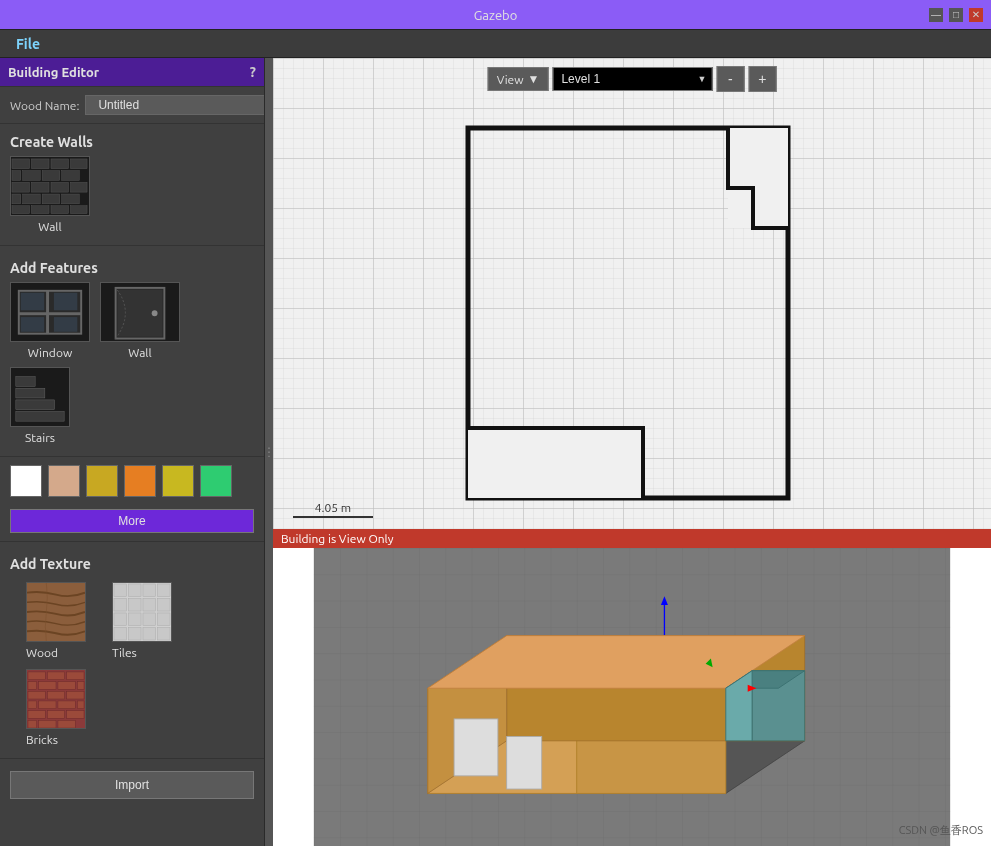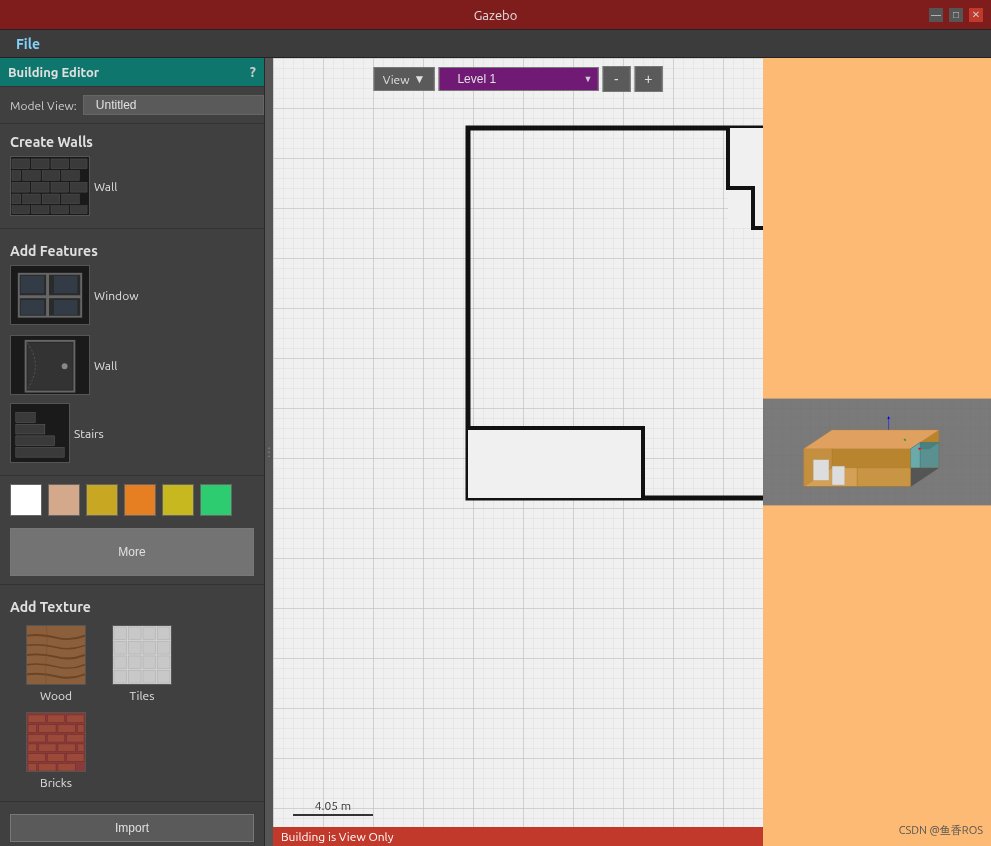--- a/index.html
+++ b/index.html
@@ -11,21 +11,21 @@
       font-size: 13px;
       color: #e0e0e0;
       overflow: hidden;
       display: flex;
       flex-direction: column;
     }
 
     
     #titlebar {
       height: 30px;
-      background: #7f1d1d;
+      background: #8b5cf6;
       display: flex;
       align-items: center;
       justify-content: space-between;
       padding: 0 8px;
       border-bottom: 1px solid #222;
     }
     #titlebar-title {
       position: absolute;
       left: 50%;
       transform: translateX(-50%);
@@ -84,21 +84,21 @@
       overflow-y: auto;
       flex-shrink: 0;
     }
 
     
     #sidebar-header {
       display: flex;
       align-items: center;
       justify-content: space-between;
       padding: 6px 8px;
-      background: #0f766e;
+      background: #4c1d95;
       border-bottom: 1px solid #333;
     }
     #sidebar-header-title {
       font-size: 13px;
       font-weight: bold;
       color: #e0e0e0;
     }
     #sidebar-help {
       color: #ccc;
       font-size: 14px;
@@ -139,21 +139,21 @@
 
     
     .tool-row {
       display: flex;
       flex-wrap: wrap;
       padding: 0 10px 8px 10px;
       gap: 10px;
     }
     .tool-item {
       display: flex;
-      flex-direction: row;
+      flex-direction: column;
       align-items: center;
       gap: 4px;
       cursor: pointer;
     }
     .tool-icon {
       width: 80px;
       height: 60px;
       background: #222;
       border: 1px solid #555;
       display: flex;
@@ -186,41 +186,41 @@
       gap: 6px;
       flex-wrap: wrap;
     }
     .color-swatch {
       width: 32px;
       height: 32px;
       border: 1px solid #666;
       cursor: pointer;
     }
     .more-btn {
-      background: #737373;
+      background: #6d28d9;
       border: 1px solid #777;
       color: #e0e0e0;
       font-size: 12px;
-      padding: 16px 16px;
+      padding: 4px 16px;
       cursor: pointer;
       margin: 4px 10px;
       display: block;
     }
 
     
     .texture-row {
       display: flex;
       padding: 4px 10px 8px 10px;
       gap: 10px;
       flex-wrap: wrap;
     }
     .texture-item {
       display: flex;
       flex-direction: column;
-      align-items: center;
+      align-items: flex-start;
       gap: 4px;
       cursor: pointer;
       padding-left: 16px;
     }
     .texture-icon {
       width: 60px;
       height: 60px;
       border: 1px solid #555;
     }
     .texture-label {
@@ -237,20 +237,21 @@
       padding: 6px 36px;
       cursor: pointer;
       margin: 8px 10px;
       display: block;
     }
 
     
     #right-area {
       flex: 1;
       display: flex;
+      flex-direction: column;
       position: relative;
     }
 
     
     #drag-handle {
       width: 8px;
       background: #555;
       cursor: col-resize;
       display: flex;
       align-items: center;
@@ -287,25 +288,25 @@
       border: 1px solid #777;
       color: #e0e0e0;
       font-size: 12px;
       padding: 4px 8px;
       cursor: pointer;
       display: flex;
       align-items: center;
       gap: 4px;
     }
     .level-select {
-      background: #701a75;
+      background: #000000;
       border: 1px solid #777;
       color: #e0e0e0;
       font-size: 12px;
-      padding: 4px 18px;
+      padding: 4px 8px;
       cursor: pointer;
       min-width: 160px;
       appearance: none;
     }
     .level-wrapper {
       position: relative;
     }
     .level-wrapper::after {
       content: '▼';
       position: absolute;
@@ -368,21 +369,21 @@
       padding: 3px 8px;
       position: absolute;
       bottom: 0;
       left: 0;
       right: 0;
     }
 
     
     #view-3d {
       flex: 1;
-      background: #fdba74;
+      background: #ffffff;
       position: relative;
       overflow: hidden;
     }
 
     
     #scene-3d {
       width: 100%;
       height: 100%;
     }
 
@@ -424,21 +425,21 @@
 <div id="main-layout">
 
   <div id="sidebar">
 
     <div id="sidebar-header">
       <span id="sidebar-header-title">Building Editor</span>
       <span id="sidebar-help">?</span>
     </div>
 
     <div id="model-name-row">
-      <label id="model-name-label">Model View:</label>
+      <label id="model-name-label">Wood Name:</label>
       <input id="model-name-input" class="model-name-input" type="text" value="Untitled" style="">
     </div>
 
     <div class="section-header">Create Walls</div>
     <div class="tool-row">
       <div class="tool-item">
         <div class="tool-icon">
           <svg viewBox="0 0 80 60" xmlns="http://www.w3.org/2000/svg">
 
             <rect width="80" height="60" fill="#1a1a1a"></rect>

